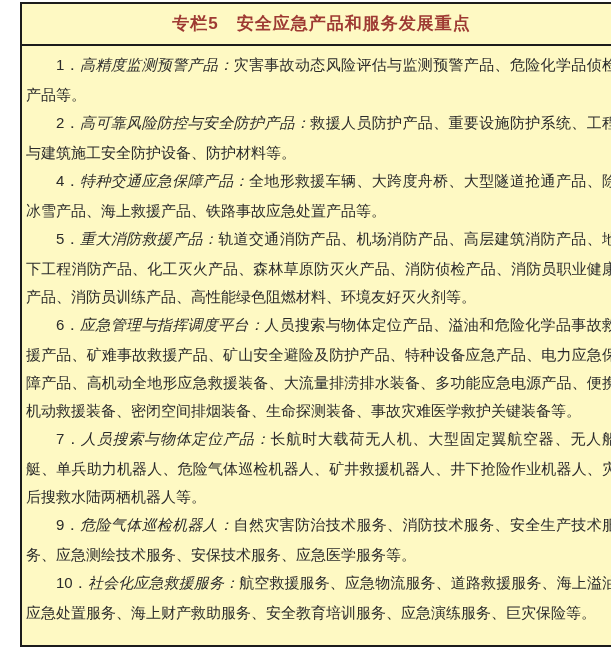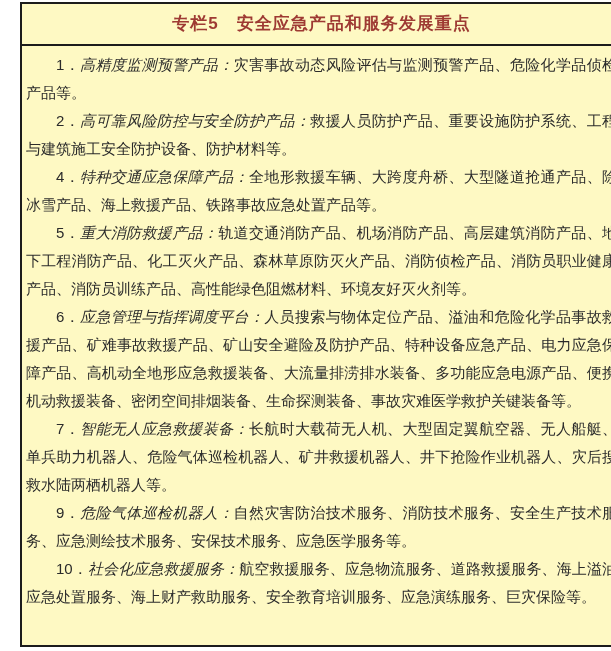--- a/index.html
+++ b/index.html
@@ -42,31 +42,31 @@
   .panel-body p {
     margin: 0;
     padding: 0;
     text-indent: 2em;
   }
   .num {
     font-style: normal;
   }
   .lead {
     font-style: italic;
-    font-family: Liberation Serif, serif;
+    font-family: Liberation Mono, monospace;
   }
 </style>
 </head>
 <body>
 
 <div class="panel">
   <div class="panel-title">专栏5　安全应急产品和服务发展重点</div>
   <div class="panel-body">
     <p><span class="num">1．</span><span class="lead">高精度监测预警产品：</span><span>灾害事故动态风险评估与监测预警产品、危险化学品侦检产品等。</span></p>
     <p><span class="num">2．</span><span class="lead">高可靠风险防控与安全防护产品：</span><span>救援人员防护产品、重要设施防护系统、工程与建筑施工安全防护设备、防护材料等。</span></p>
     <p><span class="num">4．</span><span class="lead">特种交通应急保障产品：</span><span>全地形救援车辆、大跨度舟桥、大型隧道抢通产品、除冰雪产品、海上救援产品、铁路事故应急处置产品等。</span></p>
     <p><span class="num">5．</span><span class="lead">重大消防救援产品：</span><span>轨道交通消防产品、机场消防产品、高层建筑消防产品、地下工程消防产品、化工灭火产品、森林草原防灭火产品、消防侦检产品、消防员职业健康产品、消防员训练产品、高性能绿色阻燃材料、环境友好灭火剂等。</span></p>
     <p><span class="num">6．</span><span class="lead">应急管理与指挥调度平台：</span><span>人员搜索与物体定位产品、溢油和危险化学品事故救援产品、矿难事故救援产品、矿山安全避险及防护产品、特种设备应急产品、电力应急保障产品、高机动全地形应急救援装备、大流量排涝排水装备、多功能应急电源产品、便携机动救援装备、密闭空间排烟装备、生命探测装备、事故灾难医学救护关键装备等。</span></p>
-    <p><span class="num">7．</span><span class="lead">智能无人应急救援装备：</span><span>长航时大载荷无人机、大型固定翼航空器、无人船艇、单兵助力机器人、危险气体巡检机器人、矿井救援机器人、井下抢险作业机器人、灾后搜救水陆两栖机器人等。</span></p>
+    <p><span class="num">7．</span><span class="lead">人员搜索与物体定位产品：</span><span>长航时大载荷无人机、大型固定翼航空器、无人船艇、单兵助力机器人、危险气体巡检机器人、矿井救援机器人、井下抢险作业机器人、灾后搜救水陆两栖机器人等。</span></p>
     <p><span class="num">9．</span><span class="lead">危险气体巡检机器人：</span><span>自然灾害防治技术服务、消防技术服务、安全生产技术服务、应急测绘技术服务、安保技术服务、应急医学服务等。</span></p>
     <p><span class="num">10．</span><span class="lead">社会化应急救援服务：</span><span>航空救援服务、应急物流服务、道路救援服务、海上溢油应急处置服务、海上财产救助服务、安全教育培训服务、应急演练服务、巨灾保险等。</span></p>
   </div>
 </div>
 
 </body></html>

